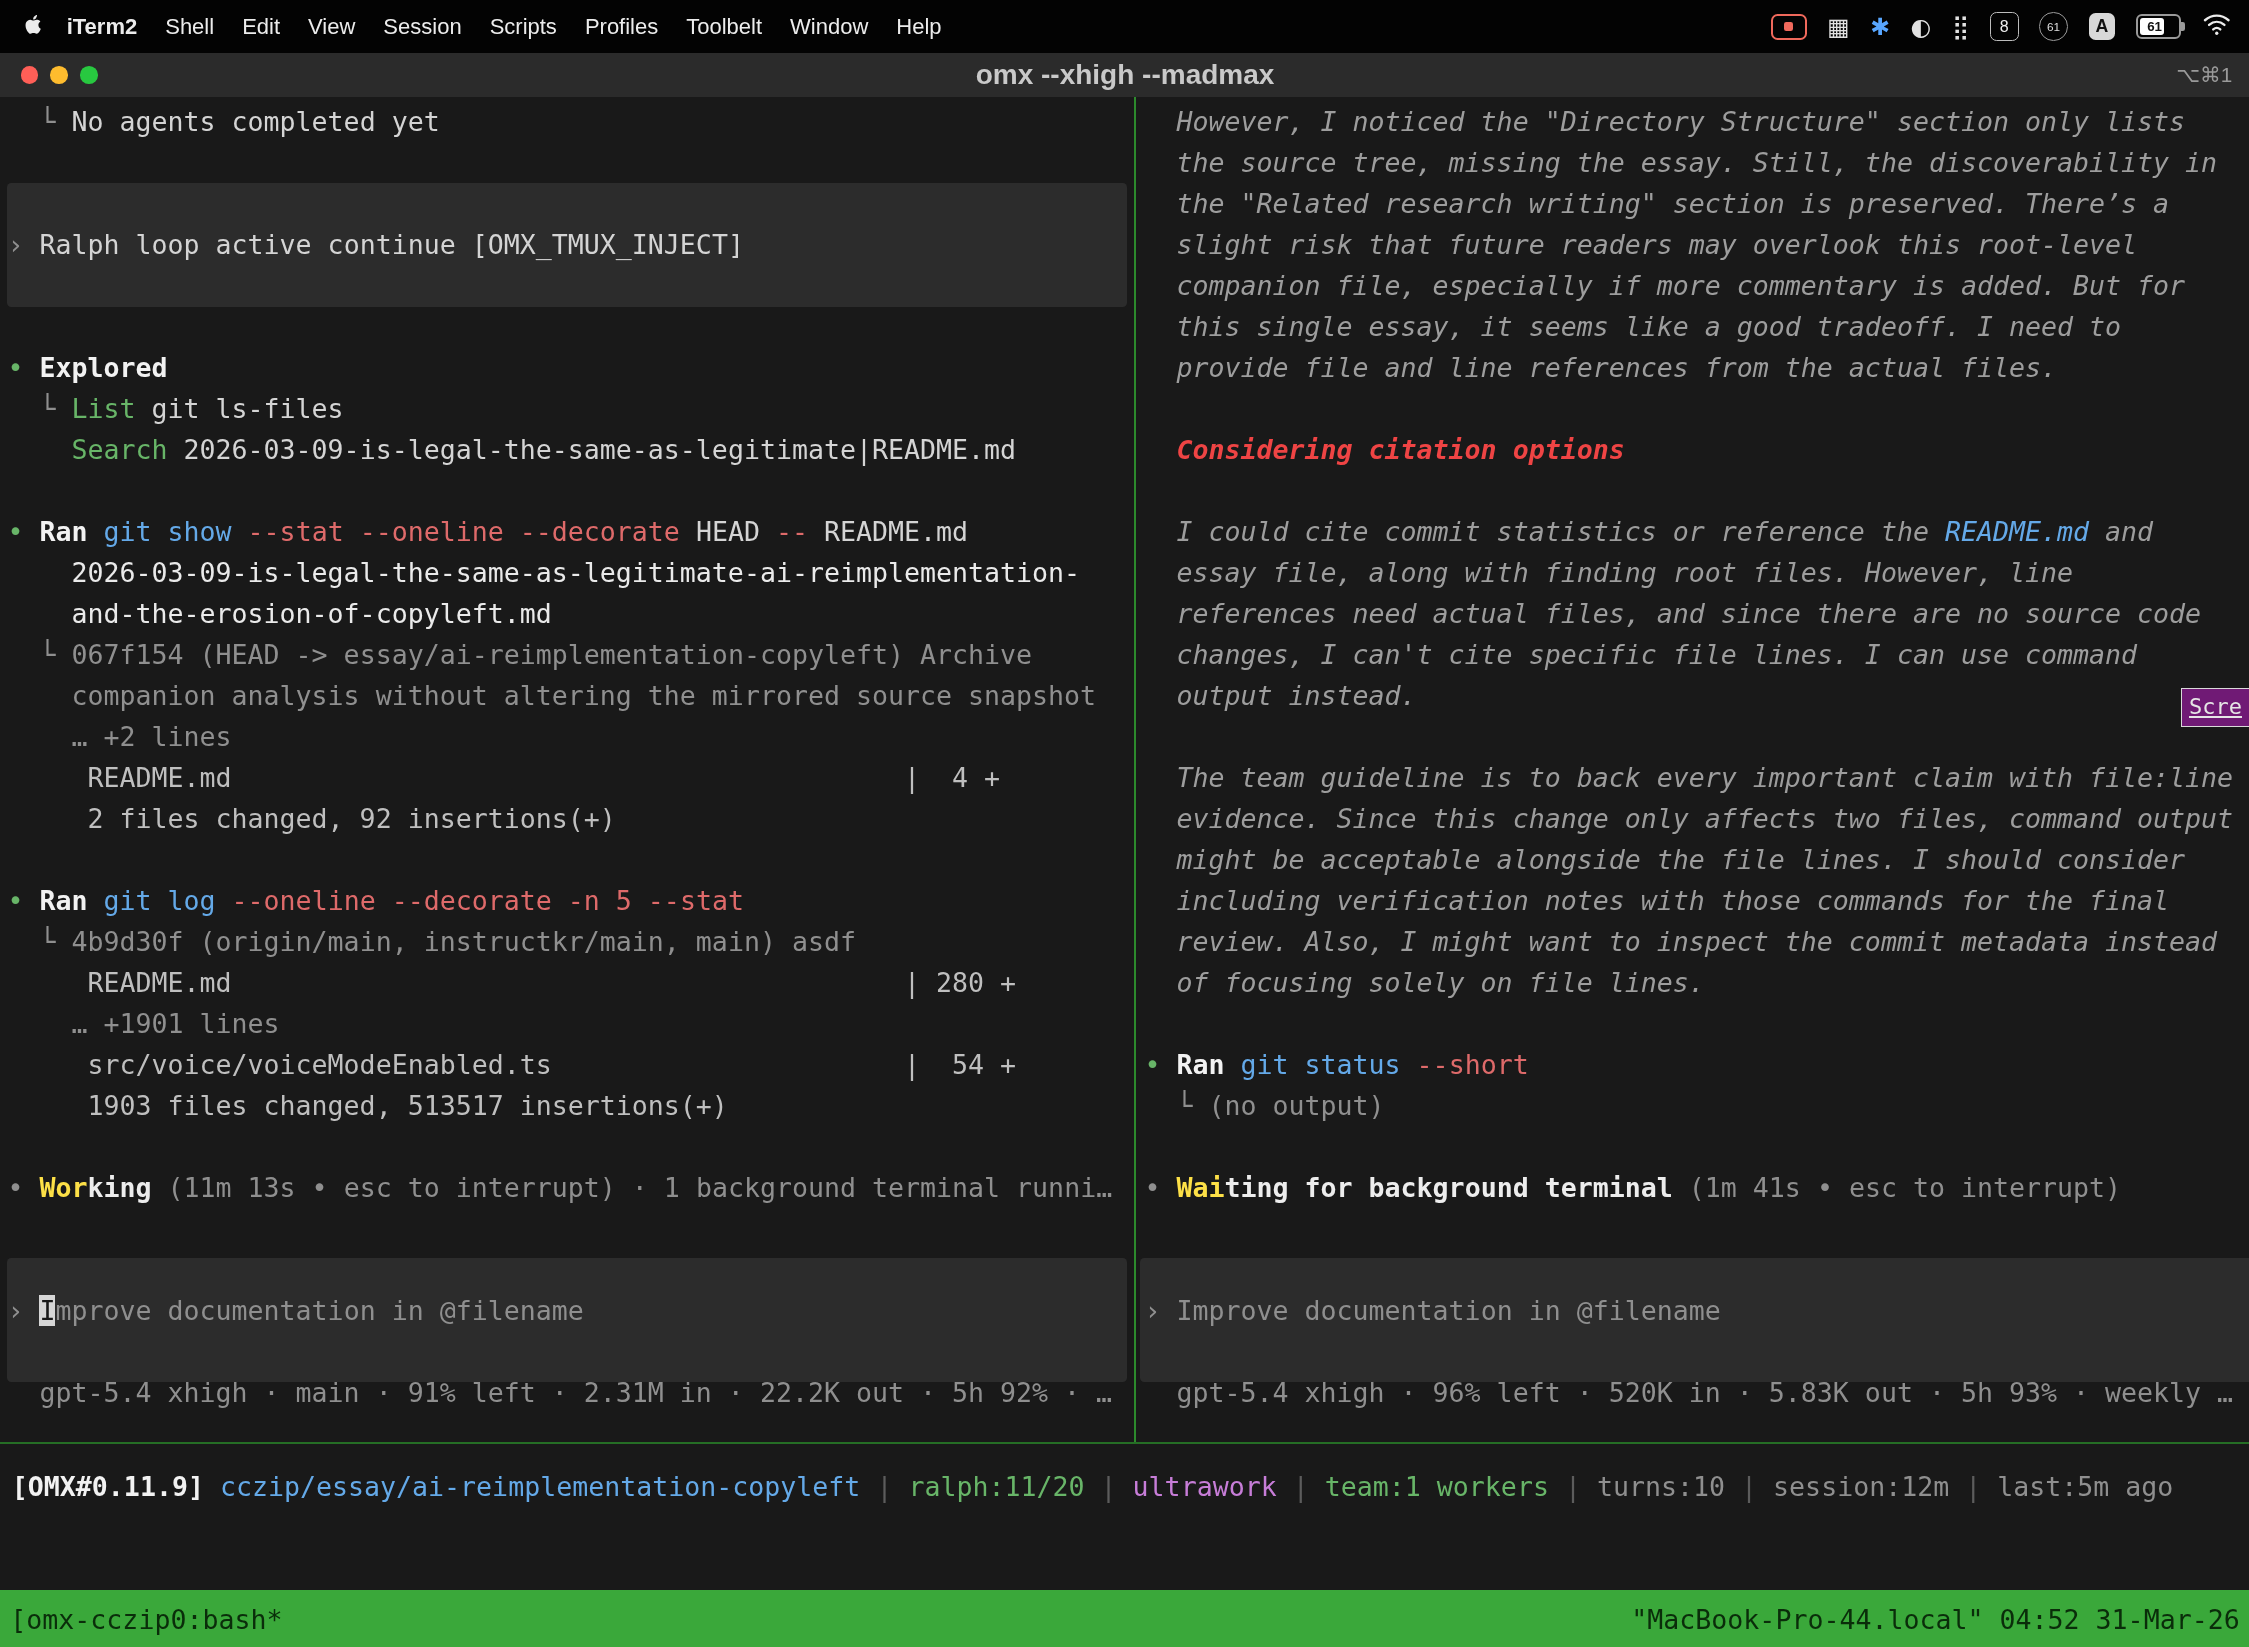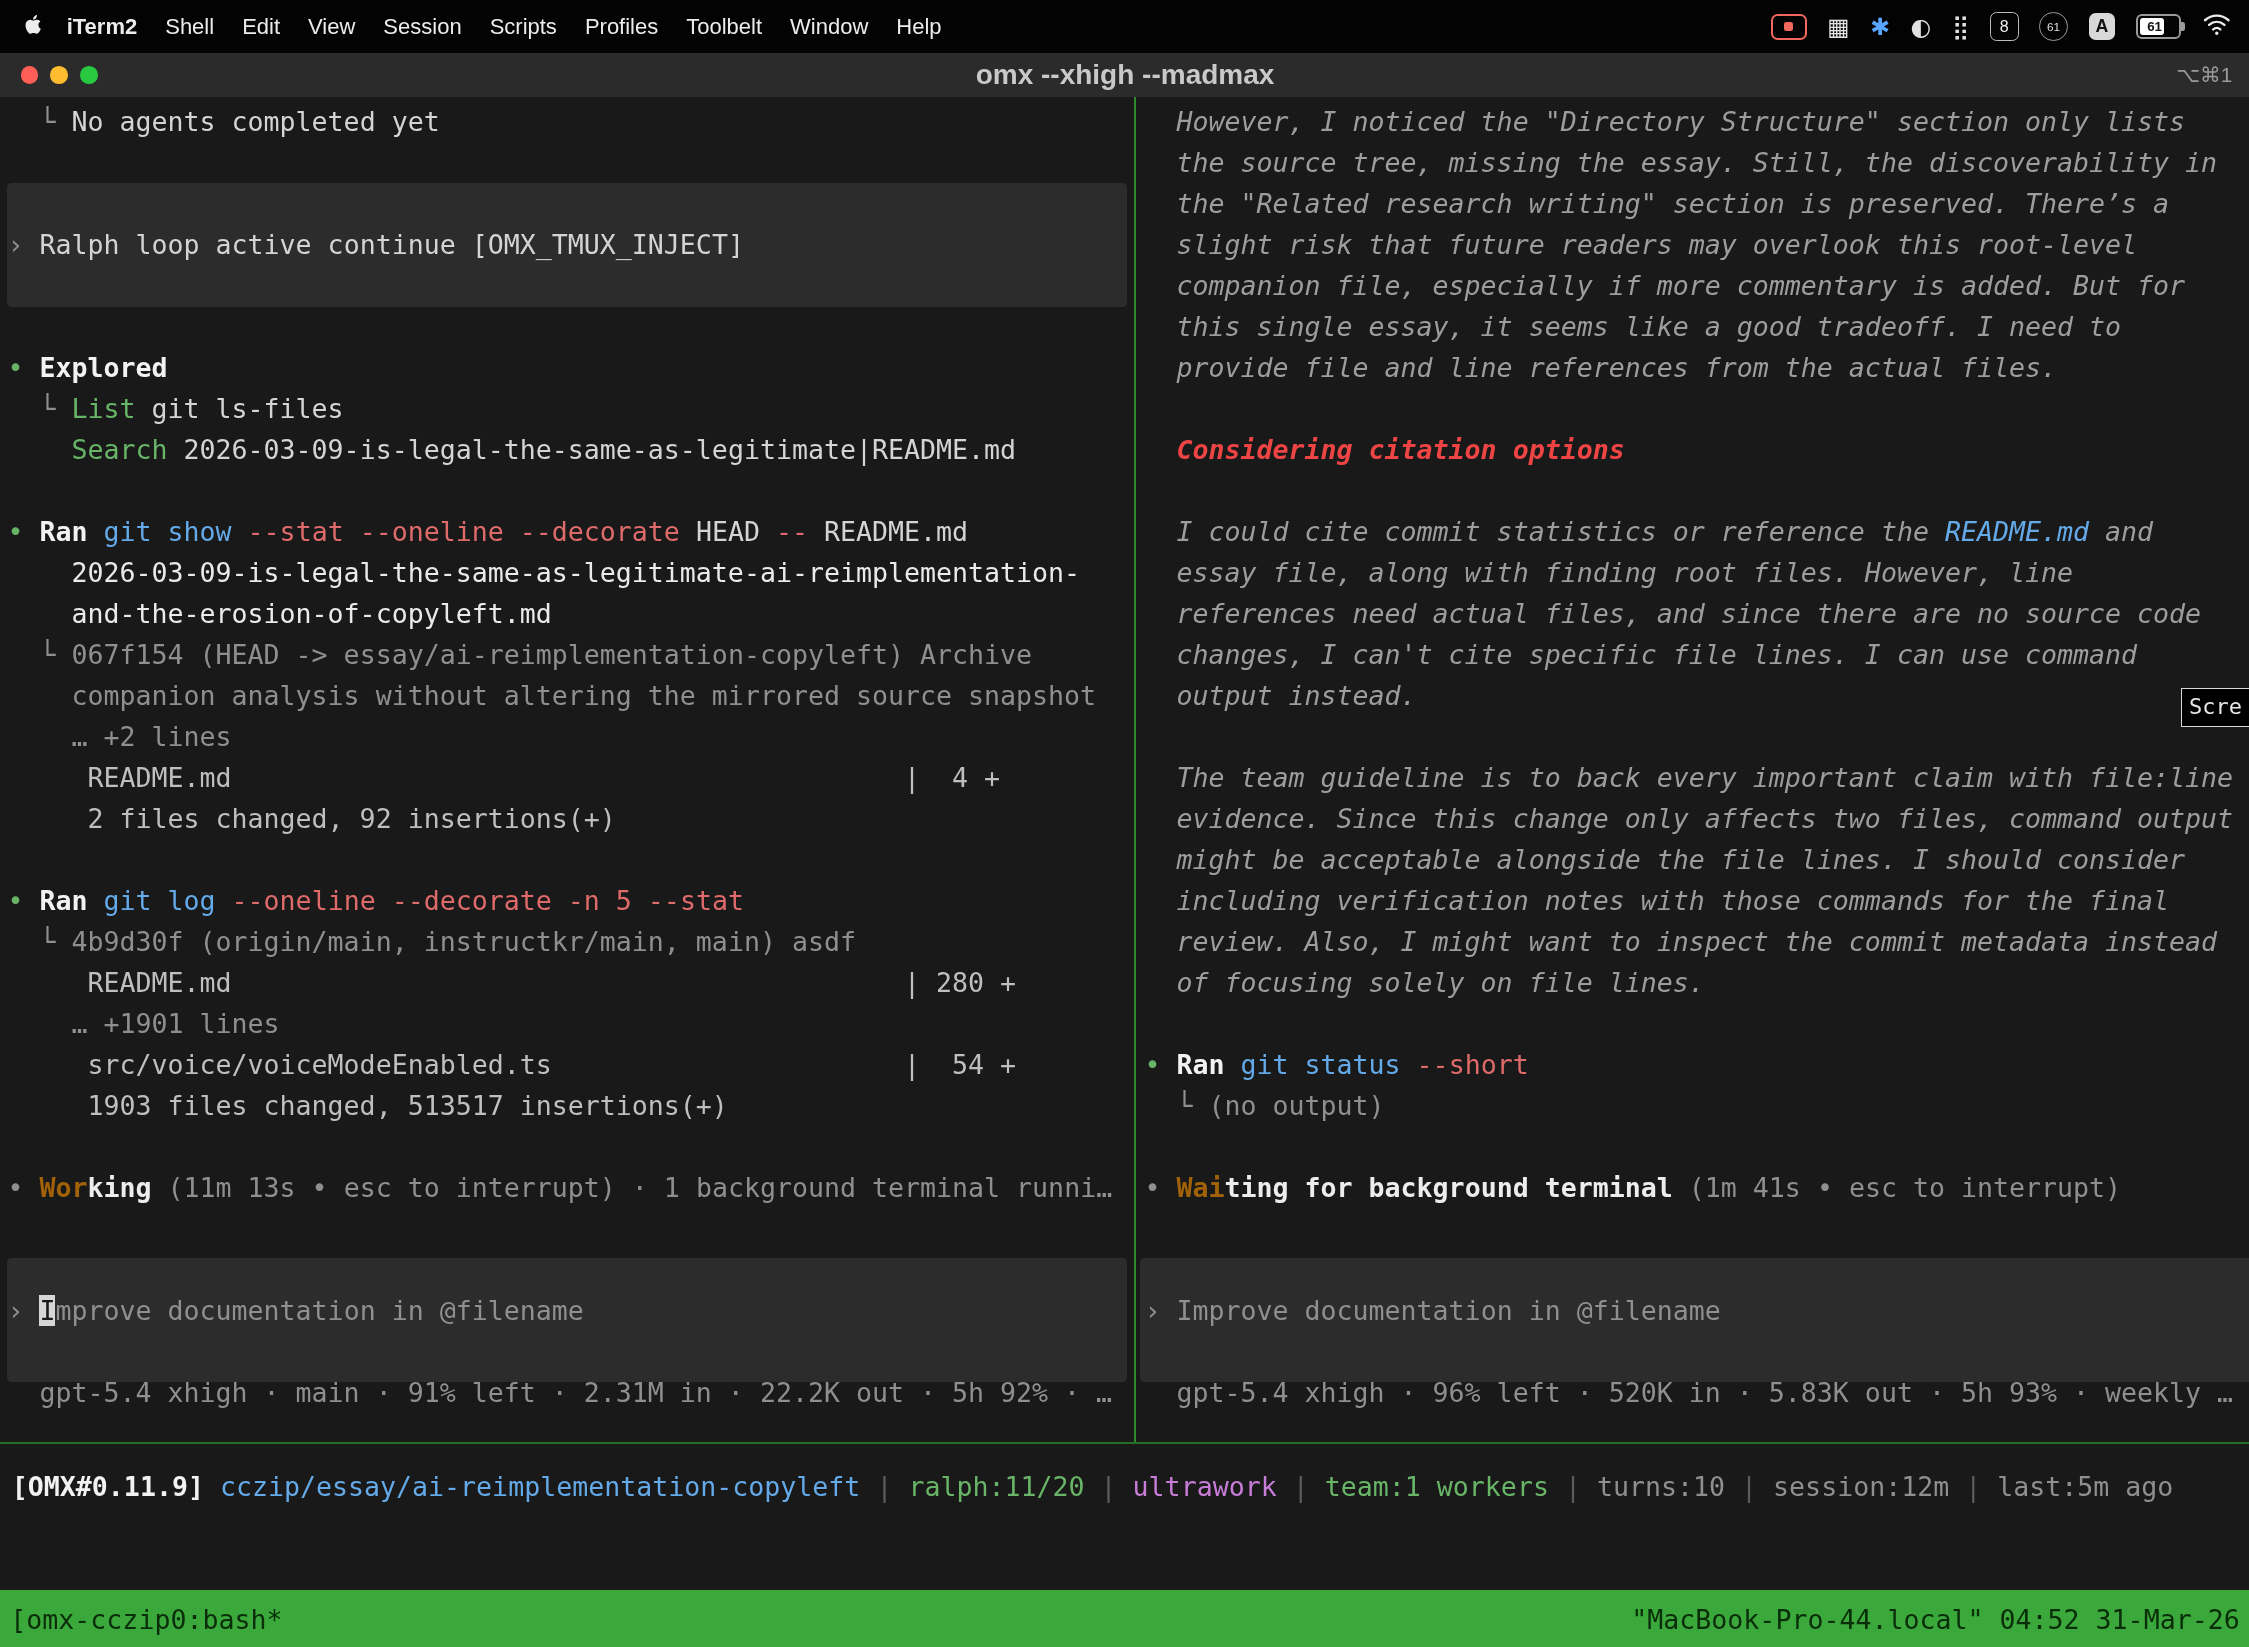--- a/index.html
+++ b/index.html
@@ -51,30 +51,30 @@
   .pane-lines{position:absolute;top:3.7px;left:7.4px;right:17px;z-index:1;}
   .tline{height:41px;line-height:41px;white-space:pre;overflow:hidden;}
   .bg-box{position:absolute;background:#2c2c2c;border-radius:4.4px;z-index:0;}
   .box-banner{left:7.4px;right:7.4px;top:86px;height:124px;}
   .box-input{left:7.4px;right:7.4px;top:1161px;height:124px;}
   .box-input-r{left:3px;right:0;top:1161px;height:124px;border-radius:4.4px 0 0 4.4px;}
   .vdiv{position:absolute;left:1134px;top:0;width:2.2px;height:1345px;background:#2c8a2c;}
   .hdiv{position:absolute;left:0;right:0;top:1345px;height:1.5px;background:#256e25;}
   .omx-line{position:absolute;left:0;right:0;top:1369px;height:41px;line-height:41px;
             white-space:pre;padding-left:11.8px;overflow:hidden;}
-  .tooltip{position:absolute;right:0;top:591px;width:61px;height:37px;background:#000000;
+  .tooltip{position:absolute;right:0;top:591px;width:61px;height:37px;background:#701a75;
            border:1.5px solid #d9d9d9;border-right:none;color:#e6e6e6;font-size:22px;
-           line-height:35px;padding-left:7.4px;z-index:5;}
+           line-height:35px;padding-left:7.4px;z-index:5;text-decoration:underline;}
 
   
   .c-fg{color:#d4d4d4;}
   .c-white{color:#eaeaea;}
   .c-b{color:#f2f2f2;font-weight:bold;}
   .c-bw{color:#ededed;font-weight:bold;}
-  .c-sdim{color:#a16207;font-weight:bold;}
+  .c-sdim{color:#fde047;font-weight:bold;}
   .c-muted{color:#8f8f8f;}
   .c-stat{color:#bfbfbf;}
   .c-green{color:#68b568;}
   .c-blue{color:#64a9e8;}
   .c-red{color:#de6a6a;}
   .c-mag{color:#c77dd8;}
   .c-sep{color:#5c5c5c;}
   .c-it{color:#9d9d9d;font-style:italic;}
   .c-itb{color:#ef4444;font-style:italic;font-weight:bold;}
   .c-itlink{color:#64a9e8;font-style:italic;}

